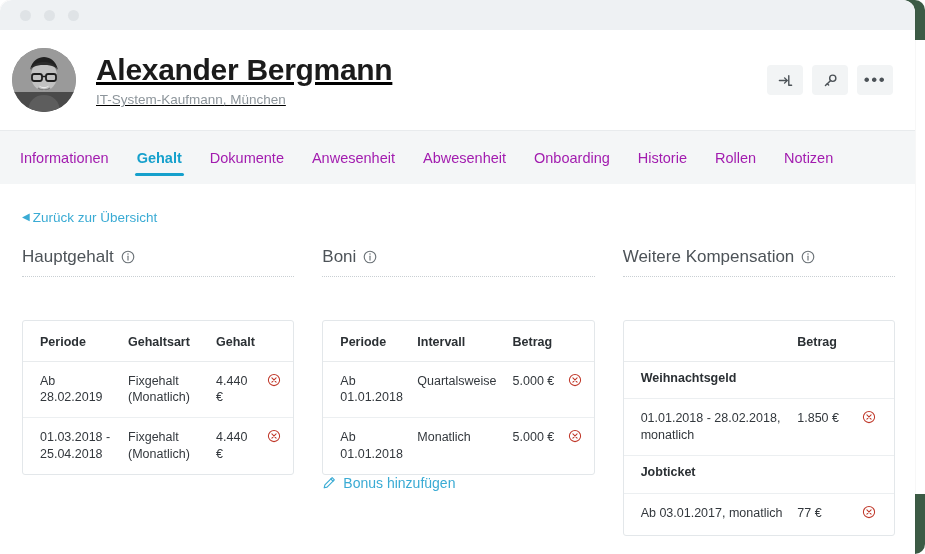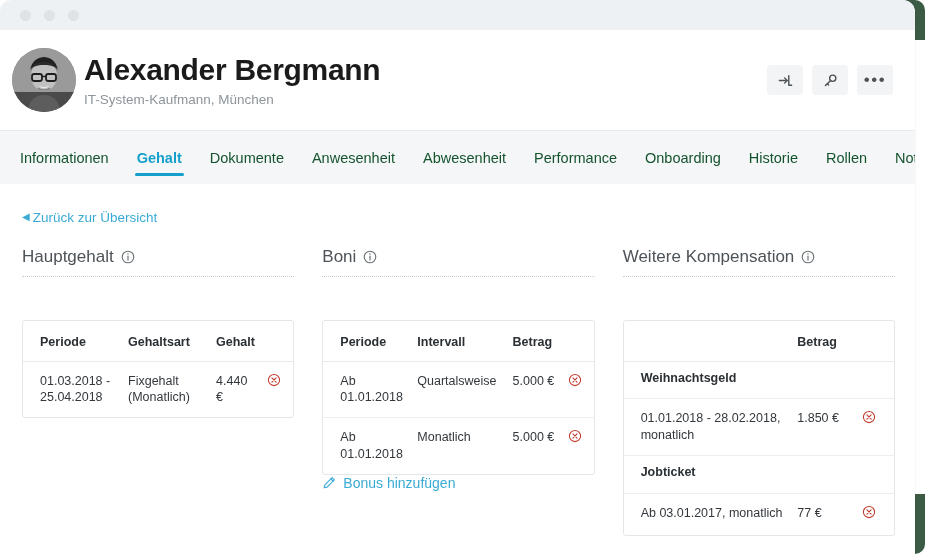--- a/index.html
+++ b/index.html
@@ -80,21 +80,21 @@
     width: 64px; height: 64px;
     border-radius: 50%;
     overflow: hidden;
     flex: 0 0 auto;
     background: #8d8d8d;
     position: relative;
     filter: grayscale(1);
   }
   .avatar svg { display: block; width: 64px; height: 64px; }
 
-  .person-names { margin-left: 8px; flex: 1 1 auto; }
+  .person-names { margin-left: 20px; flex: 1 1 auto; text-decoration: underline; }
   .person-name {
     font-size: 30px;
     font-weight: bold;
     color: #1b1b1b;
     letter-spacing: -0.3px;
     line-height: 1.15;
   }
   .person-sub {
     font-size: 13.5px;
     color: #8d959b;
@@ -131,21 +131,21 @@
     border-top: 1px solid #e8ebed;
     display: flex;
     align-items: stretch;
     padding-left: 6px;
     font-size: 14.5px;
   }
   .tab {
     display: flex;
     align-items: center;
     padding: 0 14px;
-    color: #14532d;
+    color: #a21caf;
     position: relative;
     cursor: pointer;
     white-space: nowrap;
   }
   .tab.active { color: #15a0cc; font-weight: bold; }
   .tab.active::after {
     content: "";
     position: absolute;
     left: 12px; right: 12px;
     bottom: 8px;
@@ -350,23 +350,20 @@
     <div class="tab">
         <span>Dokumente</span>
       </div>
     <div class="tab">
         <span>Anwesenheit</span>
       </div>
     <div class="tab">
         <span>Abwesenheit</span>
       </div>
     <div class="tab">
-        <span>Performance</span>
-      </div>
-    <div class="tab">
         <span>Onboarding</span>
       </div>
     <div class="tab">
         <span>Historie</span>
       </div>
     <div class="tab">
         <span>Rollen</span>
       </div>
     <div class="tab">
         <span>Notizen</span>
@@ -404,20 +401,33 @@
               </colgroup>
             <thead>
               <tr>
                 <th>Periode</th>
                 <th>Gehaltsart</th>
                 <th>Gehalt</th>
                 <th class="del"></th>
               </tr>
             </thead>
             <tbody>
+              <tr>
+                <td>Ab 28.02.2019</td>
+                <td>Fixgehalt (Monatlich)</td>
+                <td>4.440 €</td>
+                <td class="del">
+                  <span class="del-btn">
+                    <svg width="14" height="14" viewBox="0 0 16 16" fill="none" stroke="currentColor" stroke-width="1.2">
+                      <circle cx="8" cy="8" r="6.4"></circle>
+                      <path d="M5.6 5.6l4.8 4.8M10.4 5.6l-4.8 4.8" stroke-linecap="round"></path>
+                    </svg>
+                  </span>
+                </td>
+              </tr>
               <tr>
                 <td>01.03.2018 - 25.04.2018</td>
                 <td>Fixgehalt (Monatlich)</td>
                 <td>4.440 €</td>
                 <td class="del">
                   <span class="del-btn">
                     <svg width="14" height="14" viewBox="0 0 16 16" fill="none" stroke="currentColor" stroke-width="1.2">
                       <circle cx="8" cy="8" r="6.4"></circle>
                       <path d="M5.6 5.6l4.8 4.8M10.4 5.6l-4.8 4.8" stroke-linecap="round"></path>
                     </svg>

